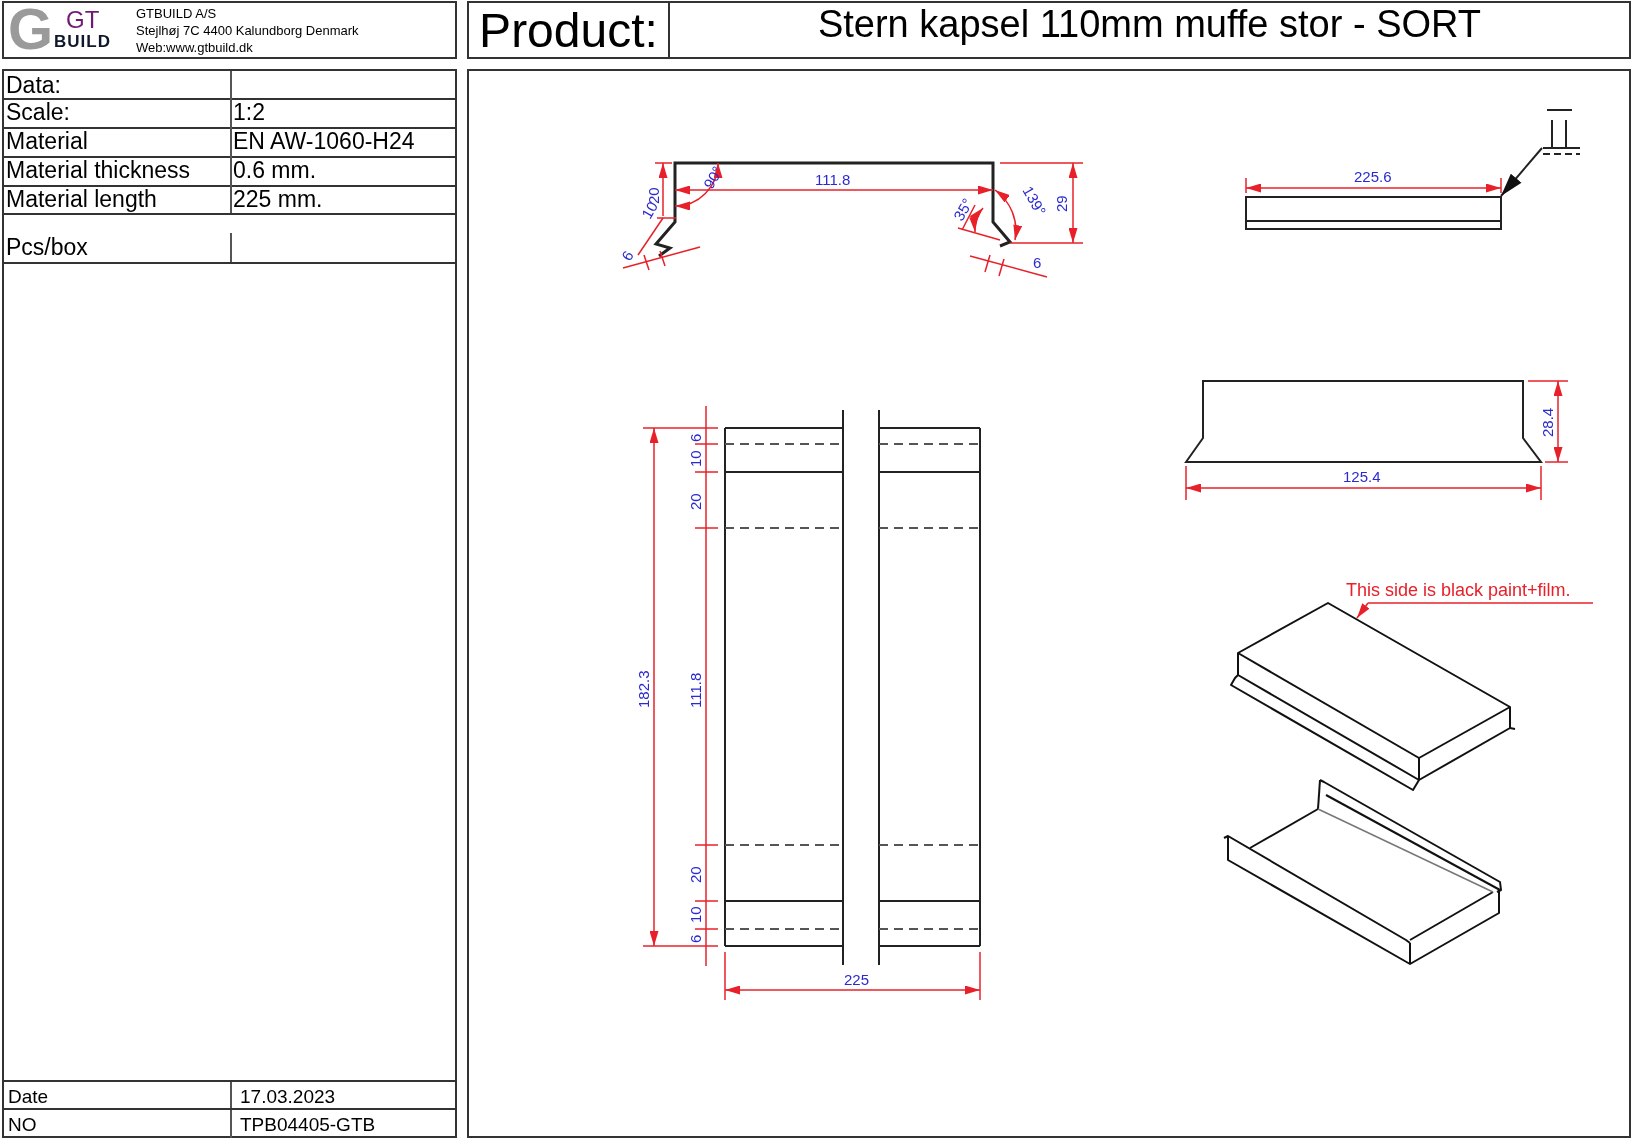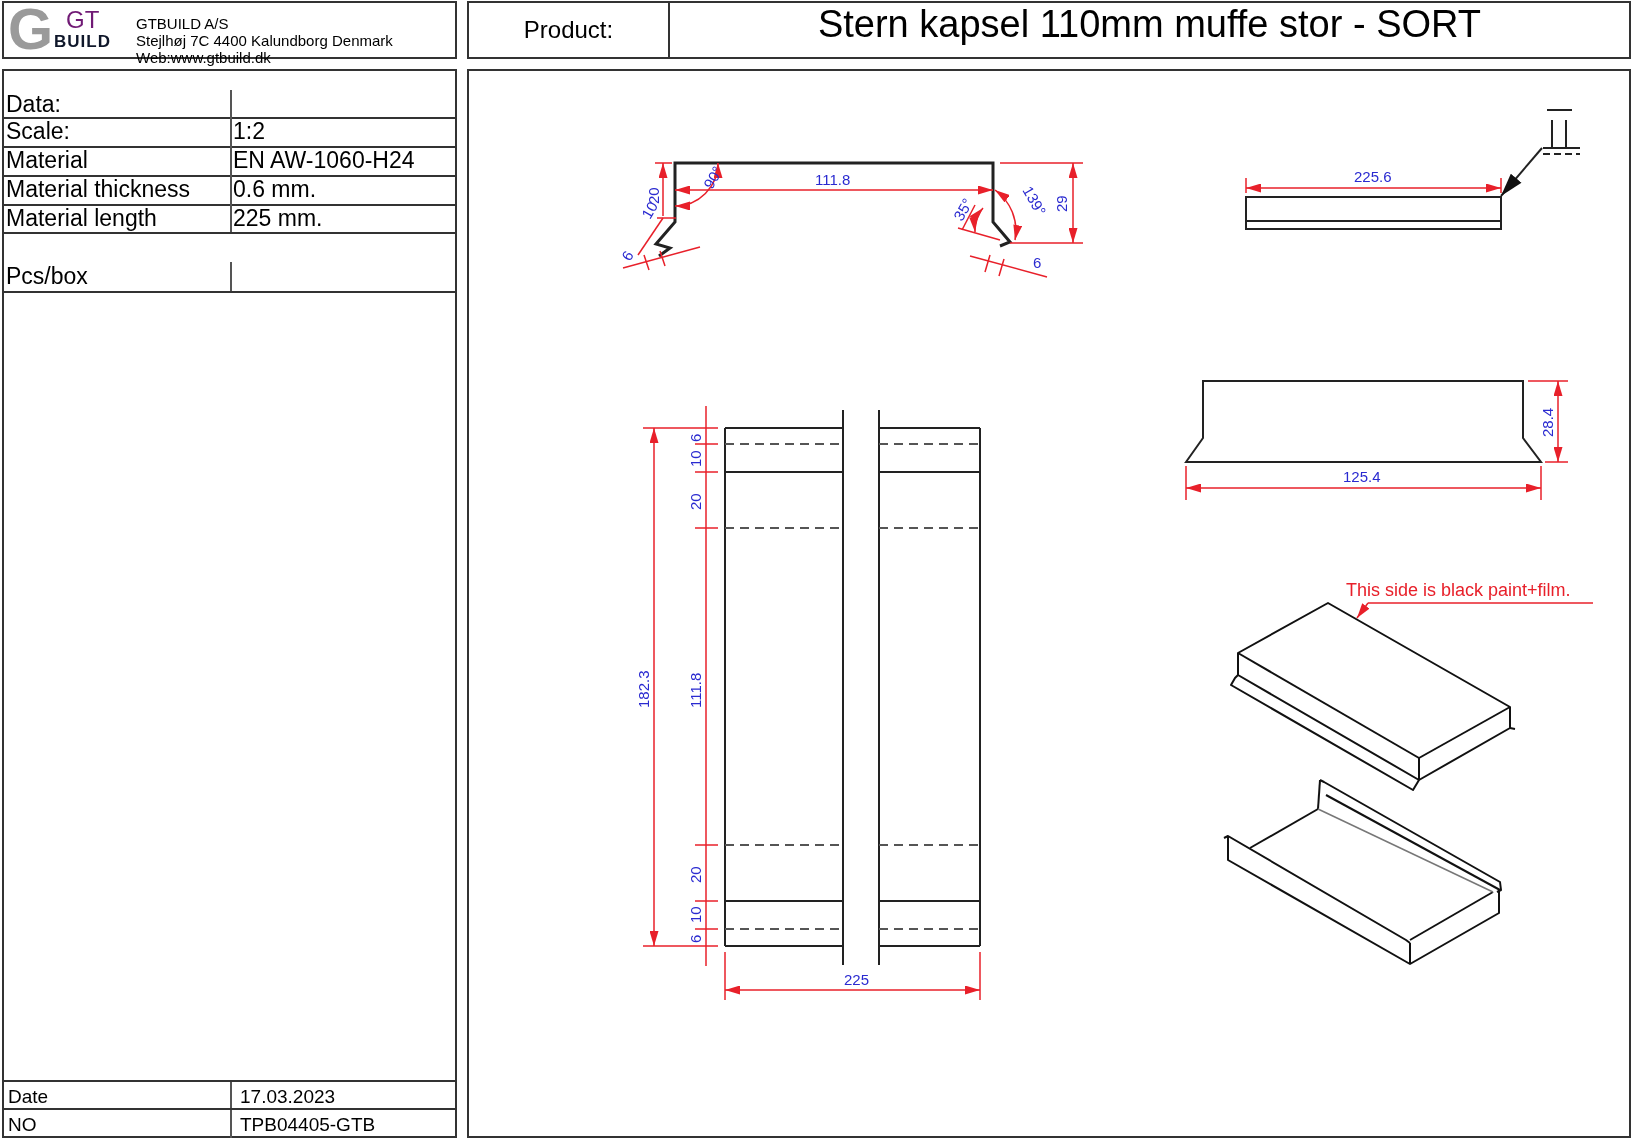--- a/index.html
+++ b/index.html
@@ -3,26 +3,26 @@
 <meta charset="utf-8">
 <style>
   html,body{margin:0;padding:0;background:#fff;}
   body{width:1634px;height:1140px;position:relative;overflow:hidden;font-family:"Liberation Sans",sans-serif;color:#000;}
   .box{position:absolute;border:2px solid #333;box-sizing:border-box;background:#fff;}
   #logo-box{left:2px;top:1px;width:455px;height:58px;}
   .logo{position:absolute;left:4px;top:2px;width:128px;height:52px;}
   .logo-g{position:absolute;left:0;top:-6px;font-size:58px;font-weight:bold;color:#9a9a9a;line-height:60px;}
   .logo-gt{position:absolute;left:58px;top:3px;font-size:24px;color:#701a75;line-height:24px;}
   .logo-build{position:absolute;left:46px;top:24px;font-size:17px;font-weight:bold;color:#0f172a;line-height:26px;letter-spacing:1px;}
-  .company{position:absolute;left:132px;top:12px;font-size:15px;line-height:17px;}
+  .company{position:absolute;left:132px;top:2px;font-size:13px;line-height:17px;}
   #title-box{left:467px;top:1px;width:1164px;height:58px;}
-  .prod-label{position:absolute;left:0;top:0;width:199px;height:54px;border-right:2px solid #333;font-size:24px;display:flex;align-items:center;justify-content:center;}
+  .prod-label{position:absolute;left:0;top:0;width:199px;height:54px;border-right:2px solid #333;font-size:48px;display:flex;align-items:center;justify-content:center;}
   .prod-name{position:absolute;left:201px;top:0;right:0;height:42px;font-size:38px;display:flex;align-items:center;justify-content:center;}
   #info-box{left:2px;top:69px;width:455px;height:1069px;}
-  .row{position:absolute;left:0;right:0;border-bottom:2px solid #333;font-size:23px;line-height:26px;margin-top:19px;}
+  .row{position:absolute;left:0;right:0;border-bottom:2px solid #333;font-size:23px;line-height:26px;}
   .row .k{position:absolute;left:2px;top:1px;}
   .row .v{position:absolute;left:229px;top:1px;}
   .row .sep{position:absolute;left:226px;top:0;bottom:0;border-left:2px solid #555;}
   .note{position:absolute;left:5px;top:206px;font-size:23px;line-height:30px;}
   .foot{position:absolute;left:0;right:0;border-top:2px solid #333;font-size:19px;line-height:26px;}
   .foot .k{position:absolute;left:4px;top:2px;}
   .foot .v{position:absolute;left:236px;top:2px;}
   .foot .sep{position:absolute;left:226px;top:0;bottom:0;border-left:2px solid #555;}
   #drawing-box{left:467px;top:69px;width:1164px;height:1069px;}
   svg{position:absolute;left:0;top:0;}
@@ -69,21 +69,21 @@
   <div class="row" style="top:85px;height:29px;">
     <span class="k">Material thickness</span>
     <span class="sep"></span>
     <span class="v">0.6 mm.</span>
   </div>
   <div class="row" style="top:114px;height:28px;">
     <span class="k">Material length</span>
     <span class="sep"></span>
     <span class="v">225 mm.</span>
   </div>
-  <div class="row" style="top:172px;height:29px;text-align:center;">
+  <div class="row" style="top:162px;height:29px;text-align:center;">
     <span class="k">Pcs/box</span>
     <span class="sep"></span>
     <span class="v"></span>
   </div>
   <div class="foot" style="top:1009px;height:28px;">
     <span class="k">Date</span>
     <span class="sep"></span>
     <span class="v">17.03.2023</span>
   </div>
   <div class="foot" style="top:1037px;height:28px;">

